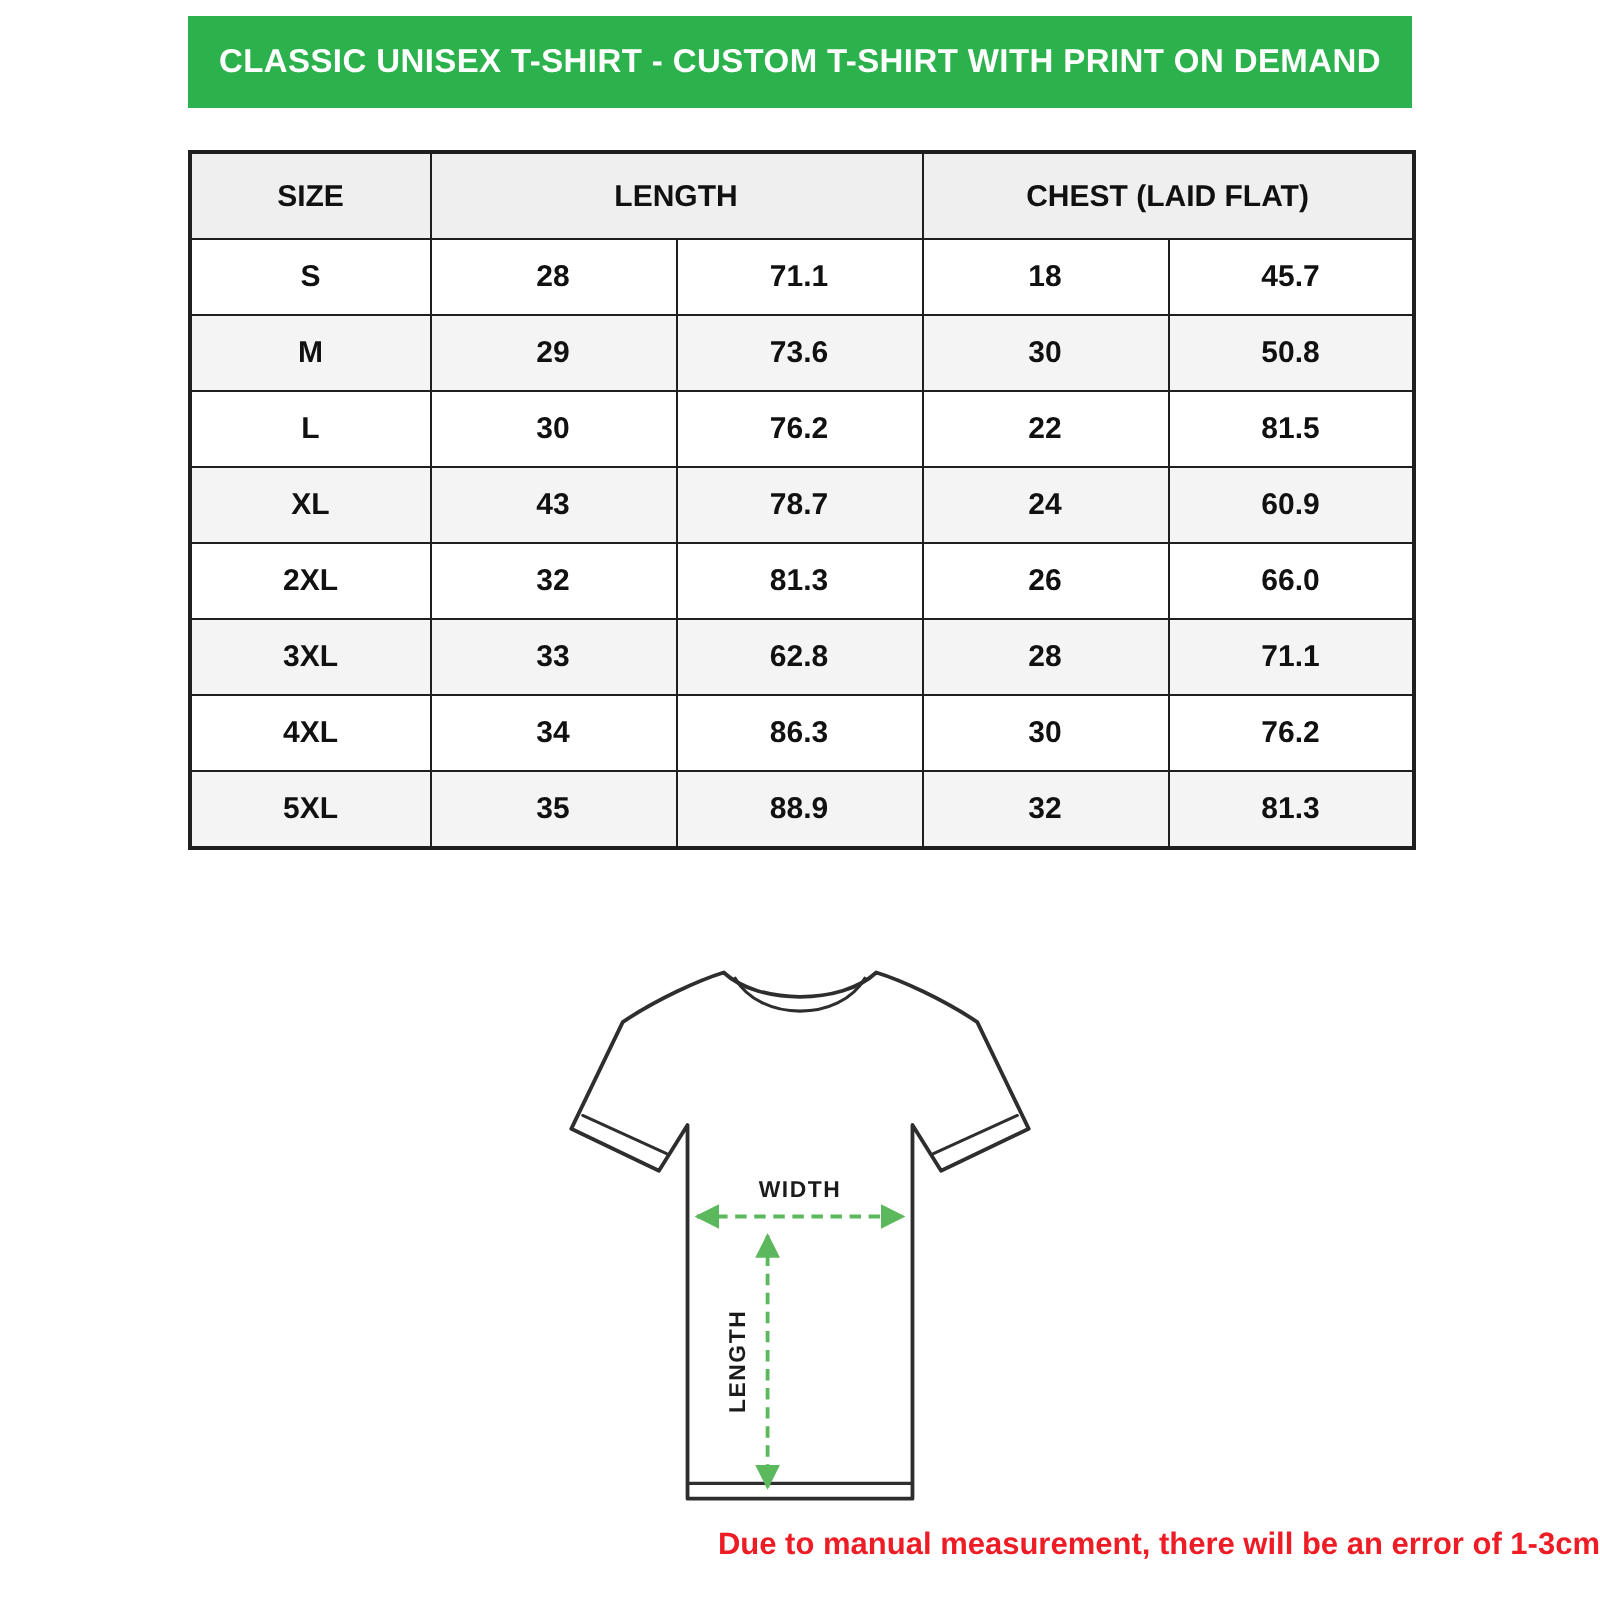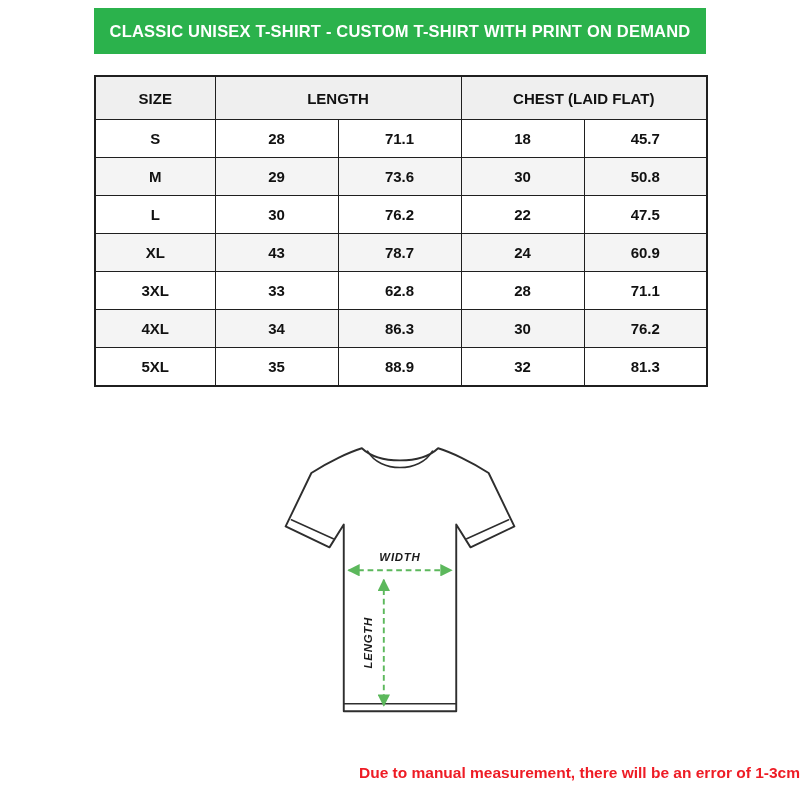--- a/index.html
+++ b/index.html
@@ -23,21 +23,21 @@
     border:1.5px solid var(--line-dark,#1f1f1f);
     text-align:center;vertical-align:middle;
     font-weight:bold;color:#111;font-size:15px;
   }
   table.size-table th{height:40px;background:#efefef;}
   table.size-table td{height:35px;background:#ffffff;}
   table.size-table tbody tr:nth-child(even) td{background:#f4f4f4;}
   col.size-col{width:120px;}
   col.val-col{width:123px;}
 
-  .diagram{margin-top:46px;text-align:center;font-style:italic;}
+  .diagram{margin-top:46px;text-align:center;}
   .diagram svg{display:inline-block;}
   .shirt{fill:#ffffff;stroke:#2e2e2e;stroke-width:2;stroke-linejoin:round;}
   .shirt-detail{fill:none;stroke:#2e2e2e;stroke-width:1.6;stroke-linecap:round;}
   .measure{stroke:var(--arrow-green,#5cb85c);stroke-width:2;stroke-dasharray:6 4;fill:none;}
   .measure-head{fill:var(--arrow-green,#5cb85c);}
   .measure-label{fill:#1b1b1b;font-weight:bold;font-size:12px;letter-spacing:.8px;font-family:"Liberation Sans",sans-serif;}
 
   .note{
     position:absolute;left:0;right:0;bottom:18px;text-align:right;
     color:var(--note-red,#ee1c25);font-weight:bold;font-size:15.5px;
@@ -81,28 +81,35 @@
             <td>29</td>
             <td>73.6</td>
             <td>30</td>
             <td>50.8</td>
           </tr>
           <tr>
             <td>L</td>
             <td>30</td>
             <td>76.2</td>
             <td>22</td>
-            <td>47.5</td>
+            <td>81.5</td>
           </tr>
           <tr>
             <td>XL</td>
             <td>43</td>
             <td>78.7</td>
             <td>24</td>
             <td>60.9</td>
+          </tr>
+          <tr>
+            <td>2XL</td>
+            <td>32</td>
+            <td>81.3</td>
+            <td>26</td>
+            <td>66.0</td>
           </tr>
           <tr>
             <td>3XL</td>
             <td>33</td>
             <td>62.8</td>
             <td>28</td>
             <td>71.1</td>
           </tr>
           <tr>
             <td>4XL</td>

